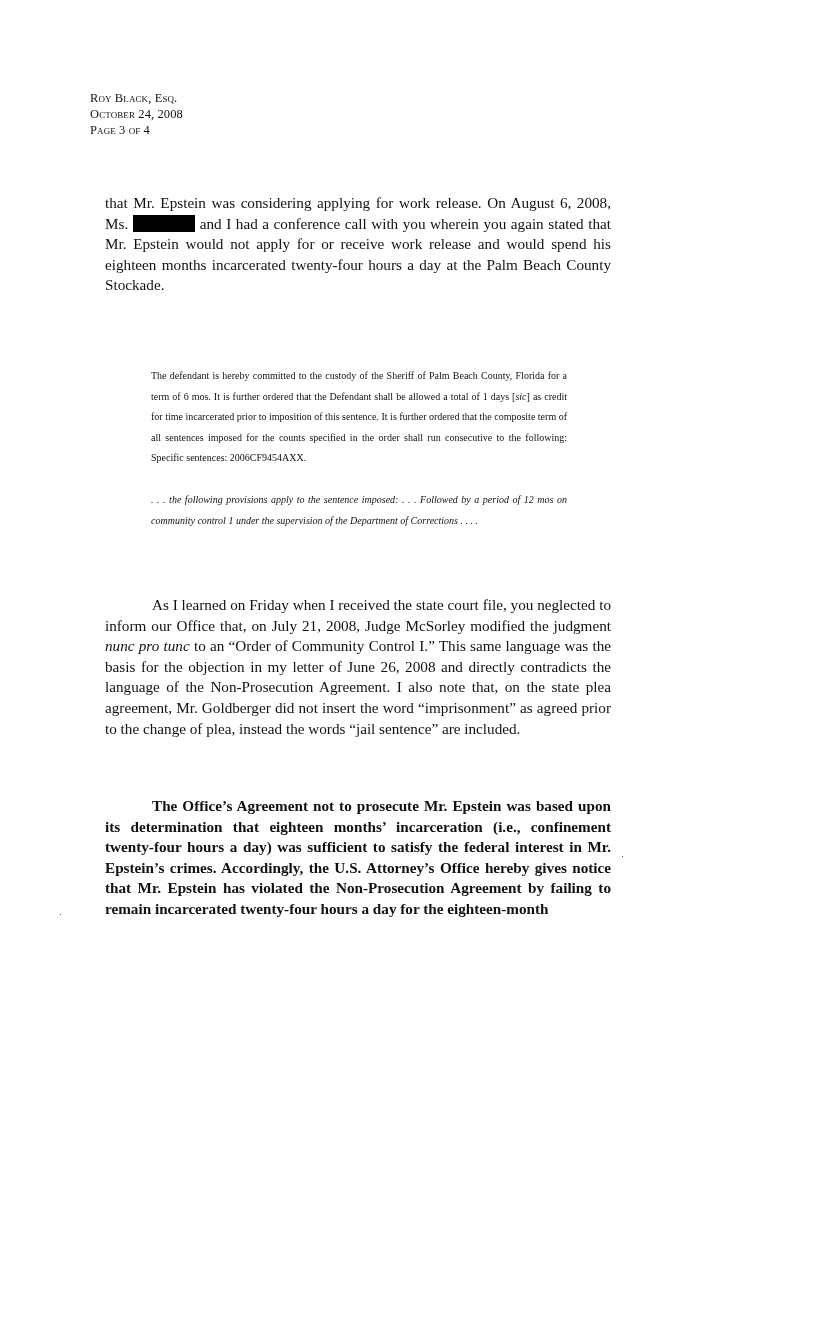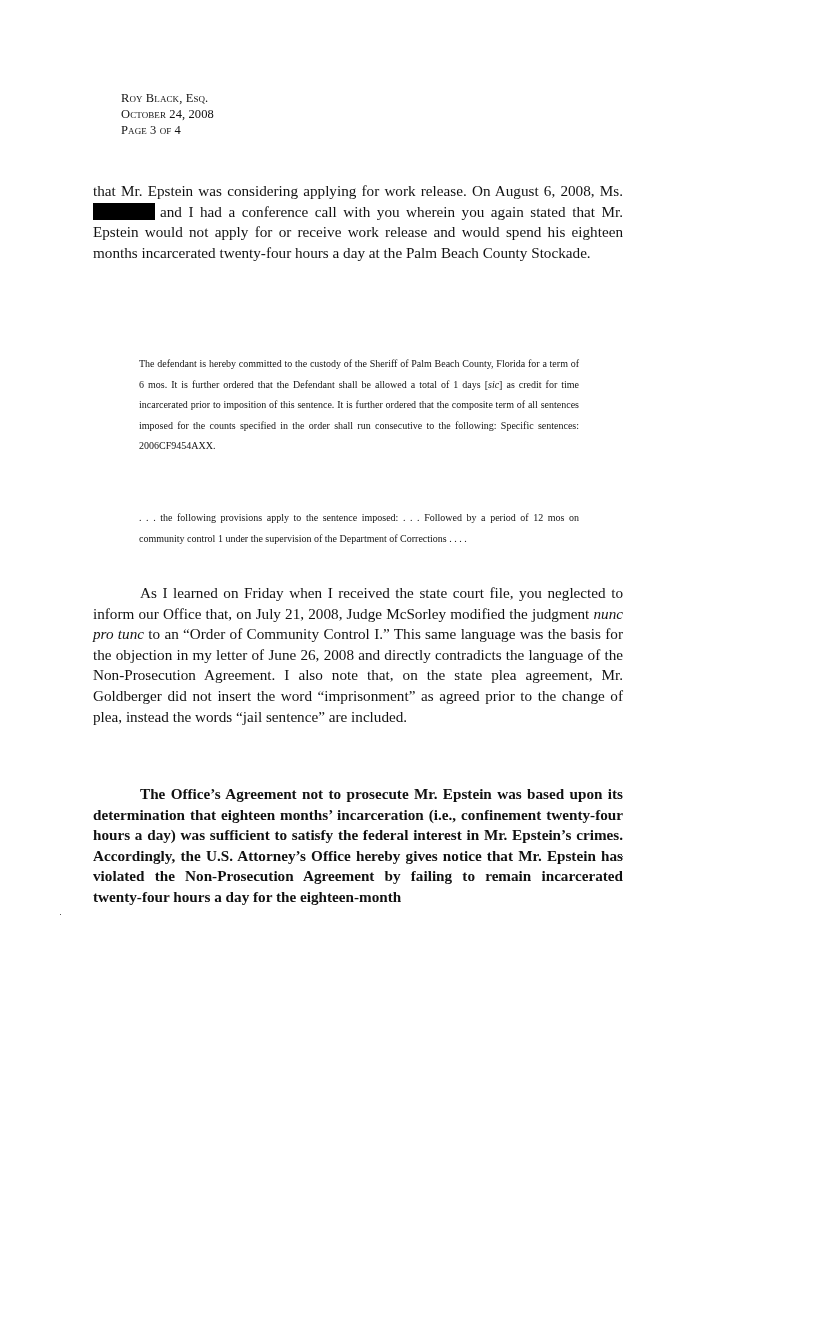--- a/index.html
+++ b/index.html
@@ -22,30 +22,30 @@
     }
     .header {
       position: absolute;
       left: 90px;
       top: 90px;
       font-size: 12.5px;
       line-height: 16px;
       font-variant: small-caps;
       letter-spacing: 0.1px;
     }
-    .header div { white-space: nowrap; margin-left: 31px; }
+    .header div { white-space: nowrap; }
     .body-text {
       position: absolute;
       left: 89px;
       width: 538px;
       font-size: 15.2px;
       line-height: 20.6px;
       text-align: justify;
     }
-    .para { margin: 4px; }
+    .para { margin: 16px; }
     .indent { text-indent: 47px; }
     .block-quote {
       position: absolute;
       left: 135px;
       width: 448px;
       font-size: 10px;
       line-height: 20.6px;
       text-align: justify;
     }
     .redaction {
@@ -78,21 +78,21 @@
       <span>that Mr. Epstein was considering applying for work release.  On August 6, 2008, Ms.</span>
       <span class="redaction"></span><span>and I had a conference call with you wherein you again stated that Mr. Epstein would not apply for or receive work release and would spend his eighteen months incarcerated twenty-four hours a day at the Palm Beach County Stockade.</span>
     </p>
   </div>
 
 
   <div class="block-quote" style="top:350px;">
     <p class="para"><span>The defendant is hereby committed to the custody of the Sheriff of Palm Beach County, Florida for a term of 6 mos.  It is further ordered that the Defendant shall be allowed a total of 1 days [</span><i>sic</i><span>] as credit for time incarcerated prior to imposition of this sentence.  It is further ordered that the composite term of all sentences imposed for the counts specified in the order shall run consecutive to the following:  Specific sentences: 2006CF9454AXX.</span></p>
   </div>
 
-  <div class="block-quote" style="top:504px;">
+  <div class="block-quote" style="top:474px;font-style:italic;">
     <p class="para">. . . the following provisions apply to the sentence imposed: . . . Followed by a period of 12 mos on community control 1 under the supervision of the Department of Corrections . . . .</p>
   </div>
 
   <div class="body-text" style="top:579px;">
     <p class="para indent"><span>As I learned on Friday when I received the state court file, you neglected to inform our Office that, on July 21, 2008, Judge McSorley modified the judgment </span><i>nunc pro tunc</i><span> to an “Order of Community Control I.”  This same language was the basis for the objection in my letter of June 26, 2008 and directly contradicts the language of the Non-Prosecution Agreement.  I also note that, on the state plea agreement, Mr. Goldberger did not insert the word “imprisonment” as agreed prior to the change of plea, instead the words “jail sentence” are included.</span></p>
   </div>
 
   <div class="body-text" style="top:780px;font-weight:bold;">
     <p class="para indent">The Office’s Agreement not to prosecute Mr. Epstein was based upon its determination that eighteen months’ incarceration (i.e., confinement twenty-four hours a day) was sufficient to satisfy the federal interest in Mr. Epstein’s crimes.  Accordingly, the U.S. Attorney’s Office hereby gives notice that Mr. Epstein has violated the Non-Prosecution Agreement by failing to remain incarcerated twenty-four hours a day for the eighteen-month</p>
   </div>

